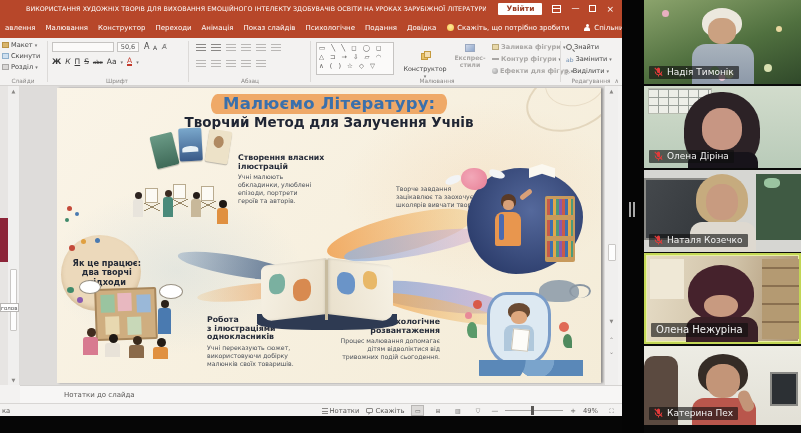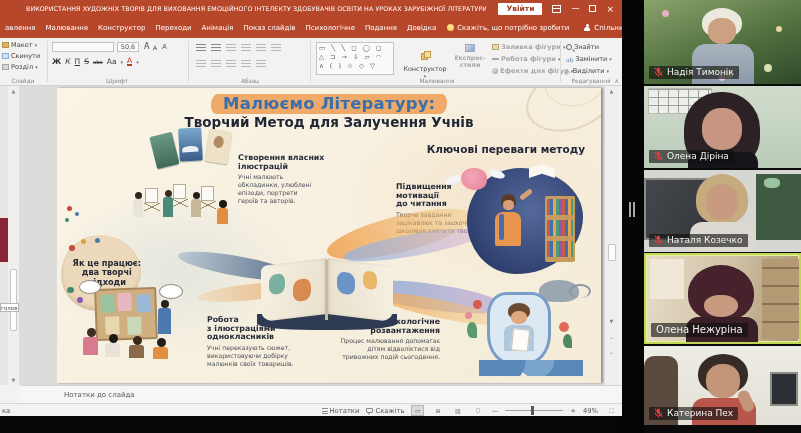--- a/index.html
+++ b/index.html
@@ -233,21 +233,21 @@
 стили</div>
       </div>
       <div class="abs" style="left:492px;top:5px;">
         <div class="rbtn gray">
             <span style="width:7px;height:6px;background:#e8d8a8;border:1px solid #b9a97a;display:inline-block;"></span>
             <span class="gray">Заливка фігури</span>
             <span class="dd">▾</span>
           </div>
         <div class="rbtn gray" style="margin-top:4px">
             <span style="width:7px;height:0;border-top:2px solid #a9a7a5;display:inline-block;"></span>
-            <span class="gray">Робота фігури</span>
+            <span class="gray">Контур фігури</span>
             <span class="dd">▾</span>
           </div>
         <div class="rbtn gray" style="margin-top:4px">
             <span style="width:6px;height:6px;border-radius:50%;background:radial-gradient(circle at 35% 35%,#ddd,#999);display:inline-block;"></span>
             <span class="gray">Ефекти для фігур</span>
             <span class="dd">▾</span>
           </div>
       </div>
       <div class="grp-label" style="left:314px;width:246px;">Малювання</div>
       <div class="gsep" style="left:560px;"></div>
@@ -284,34 +284,30 @@
 
     <div id="slide-wrap">
       <div id="canvas">
 
         <div class="abs" style="right:-14px;top:-18px;width:90px;height:60px;border:2px solid #e3d6bd;border-radius:50%;transform:rotate(-18deg);"></div>
         <div class="abs" style="right:-4px;top:-26px;width:60px;height:44px;border:1.5px solid #e8dcc6;border-radius:50%;transform:rotate(-10deg);"></div>
 
         <div class="abs" id="t1"><span class="hl"><span style="transform:skewX(4deg);display:inline-block;">Малюємо Літературу:</span></span></div>
         <div class="abs" id="t2">Творчий Метод для Залучення Учнів</div>
 
-        <div class="abs" id="benefits">Ключові переваги методу</div>
 
         <div class="abs" id="sec1">
           <div class="sec-h pre">Створення власних
 ілюстрацій</div>
           <div class="sec-b pre">Учні малюють
 обкладинки, улюблені
 епізоди, портрети
 героїв та авторів.</div>
         </div>
         <div class="abs" id="sec2">
-          <div class="sec-h pre">Підвищення
-мотивації
-до читання</div>
           <div class="sec-b pre">Творче завдання
 зацікавлює та заохочує
 школярів вивчати твори.</div>
         </div>
         <div class="abs" id="sec3">
           <div class="sec-h pre">Робота
 з ілюстраціями
 однокласників</div>
           <div class="sec-b pre">Учні переказують сюжет,
 використовуючи добірку

